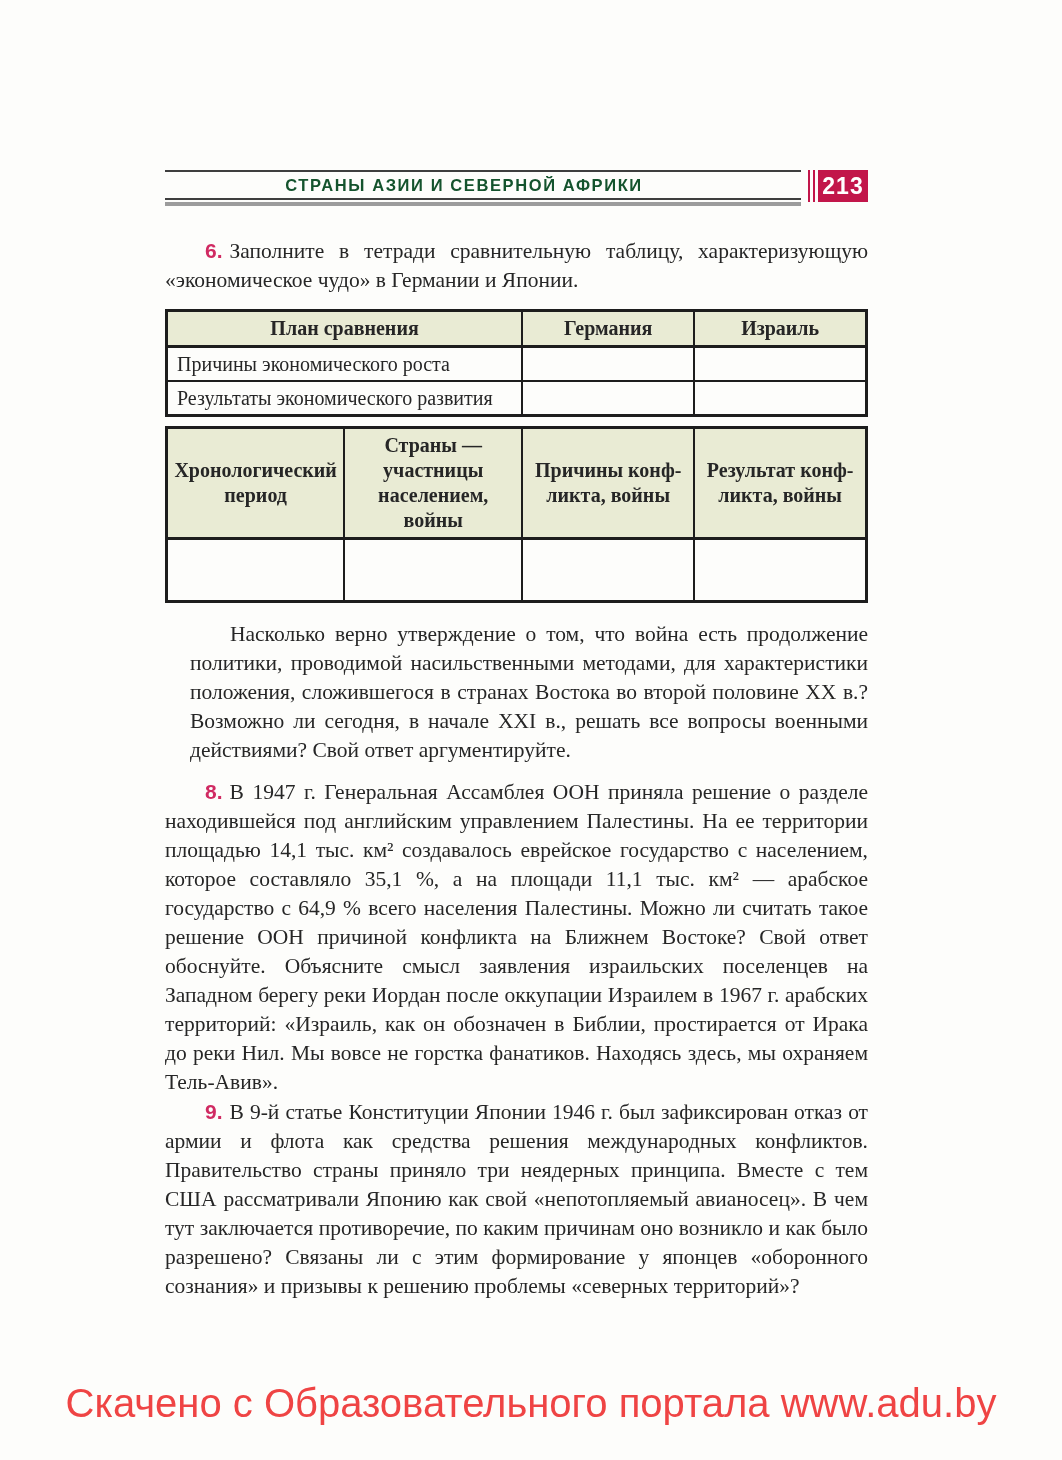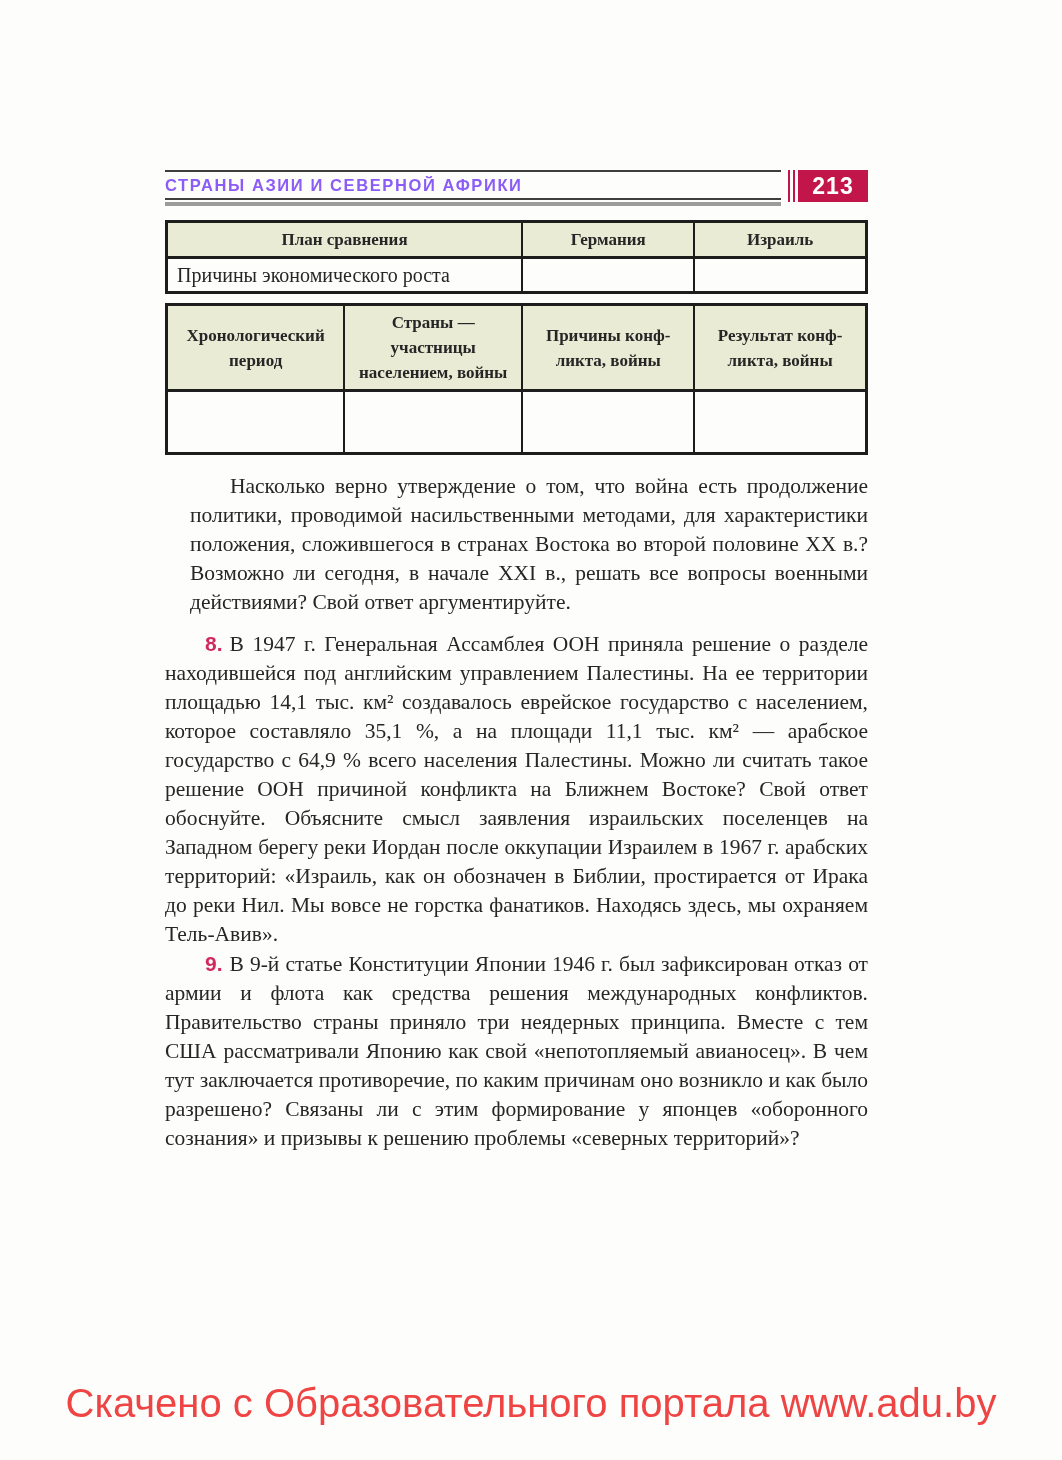--- a/index.html
+++ b/index.html
@@ -12,36 +12,36 @@
     font-family:"Liberation Serif", serif;
     color:#262626;
     overflow:hidden;
   }
 
   
   .page-header { display:flex; align-items:flex-start; }
   .rules { flex:1; }
   .rule-top { height:2px; background:#3e3e3e; }
   .title-row {
-    text-align:left;
+    text-align:center;
     padding:4px 38px 3px 0;
     font-family:"Liberation Sans", sans-serif;
     font-weight:bold;
     font-size:16.5px;
     letter-spacing:1.6px;
-    color:#8b5cf6;
+    color:#14532d;
     white-space:nowrap;
   }
   .rule-mid { height:2px; background:#3e3e3e; }
   .rule-bot { height:4px; background:#9c9c9c; margin-top:2px; }
 
   .badge-group { display:flex; align-items:stretch; height:32px; margin-left:7px; }
   .stripe { width:2px; background:#c2164a; margin-right:3px; }
   .page-badge {
-    width:70px;
+    width:50px;
     background:#c2164a;
     color:#ffffff;
     display:flex; align-items:center; justify-content:center;
     font-family:"Liberation Sans", sans-serif;
     font-weight:bold; font-size:23px; letter-spacing:1px;
   }
 
   
   p.body {
     margin:0;
@@ -68,21 +68,21 @@
     width:100%;
     border-collapse:collapse;
     border:3px solid #1d1d1d;
     table-layout:fixed;
   }
   th, td { border:2px solid #1d1d1d; vertical-align:middle; }
   thead th {
     background:#e9ebd4;
     border-bottom:3px solid #1d1d1d;
     font-weight:bold;
-    font-size:17px;
+    font-size:20px;
     line-height:25px;
     text-align:center;
     padding:4px 6px;
   }
   td { font-size:20px; padding:2px 9px; }
   td.cell-label { text-align:left; }
   td.cell-empty { text-align:center; }
   #comparison-table { margin-top:14px; }
   #comparison-table td { height:28px; }
   #conflicts-table { margin-top:9px; }
@@ -111,37 +111,43 @@
       <div class="rule-mid"></div>
       <div class="rule-bot"></div>
     </div>
     <div class="badge-group">
       <span class="stripe"></span>
       <span class="stripe"></span>
       <div class="page-badge">213</div>
     </div>
   </header>
 
+  <p class="body indent" id="task6"><span class="tnum">6.</span><span>Заполните в тетради сравнительную таблицу, характеризующую «экономическое чудо» в Германии и Японии.</span></p>
 
   <table id="comparison-table">
     <colgroup>
         <col style="width:50.8%">
         <col style="width:24.6%">
         <col style="width:24.6%">
       </colgroup>
     <thead>
       <tr>
         <th>План сравнения</th>
         <th>Германия</th>
         <th>Израиль</th>
       </tr>
     </thead>
     <tbody>
       <tr>
         <td class="cell-label">Причины экономического роста</td>
+        <td class="cell-empty"></td>
+        <td class="cell-empty"></td>
+      </tr>
+      <tr>
+        <td class="cell-label">Результаты экономического развития</td>
         <td class="cell-empty"></td>
         <td class="cell-empty"></td>
       </tr>
     </tbody>
   </table>
 
 
   <table id="conflicts-table">
     <colgroup>
         <col style="width:25.4%">

